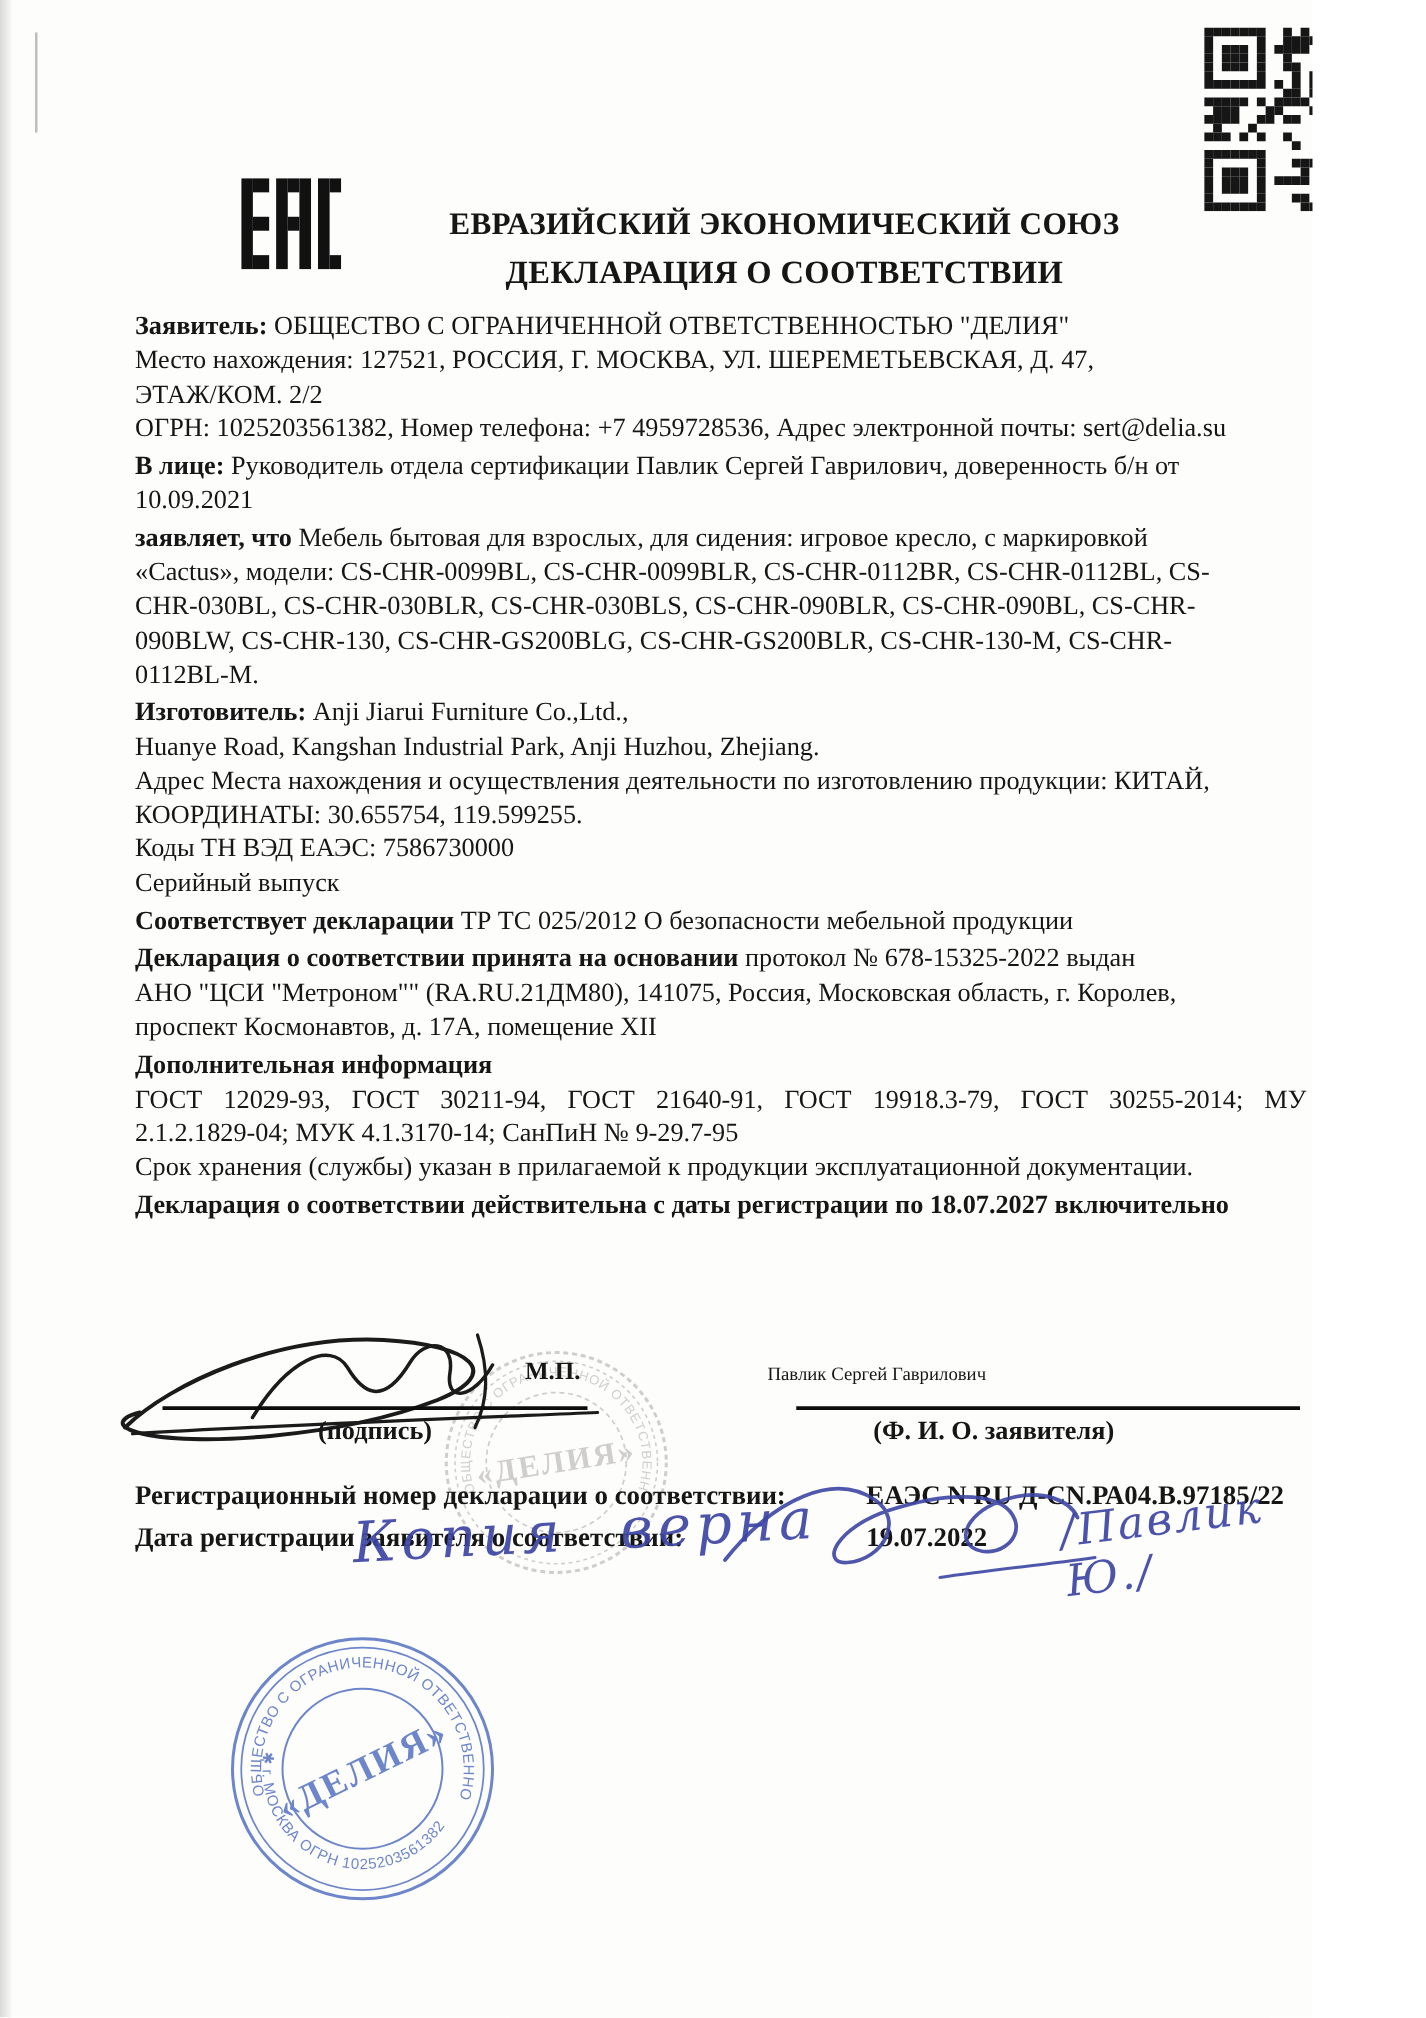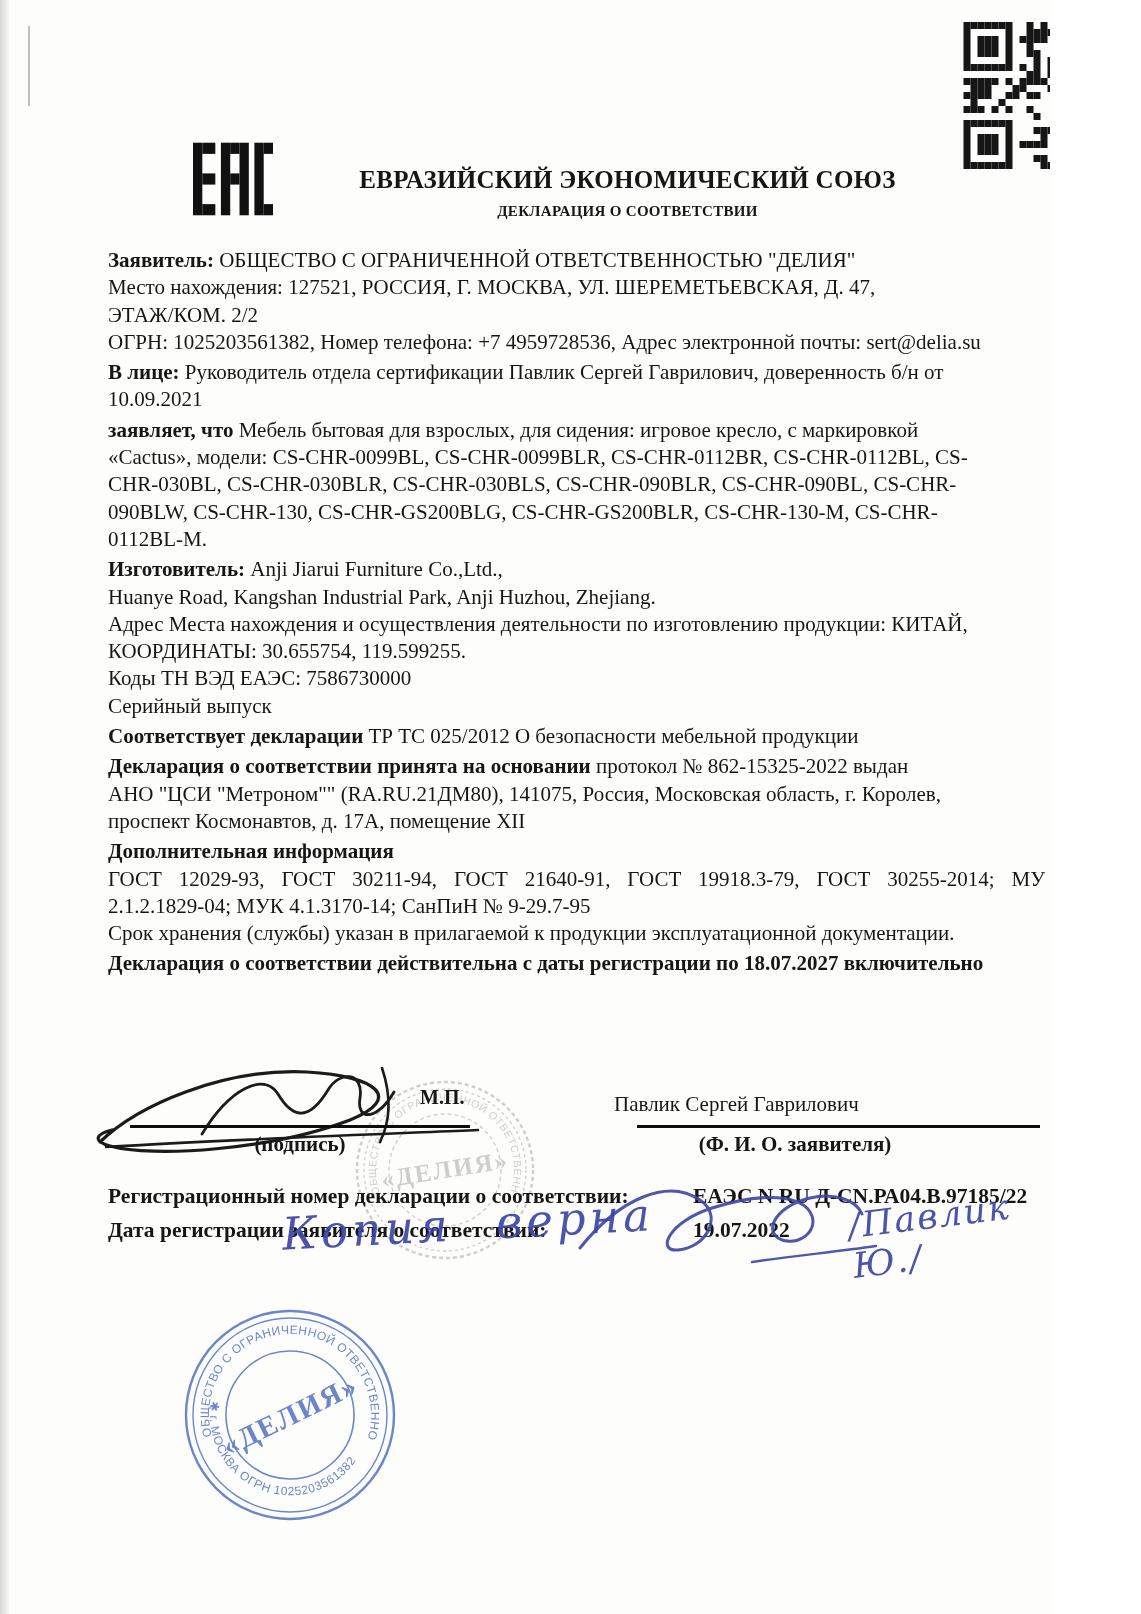--- a/index.html
+++ b/index.html
@@ -5,37 +5,37 @@
   html,body{margin:0;padding:0;background:#ffffff;}
   .page{position:relative;width:1050px;height:1614px;background:#fdfdfc;
         font-family:"Liberation Serif",serif;color:#161616;overflow:hidden;}
   .edge-shadow{position:absolute;left:0;top:0;width:9px;height:100%;
         background:linear-gradient(90deg,#d9d9d8,#f7f7f6);}
   .scan-artifact{position:absolute;left:28px;top:26px;width:2px;height:80px;
         background:#8a8a8a;opacity:.55;}
   .eac-logo{position:absolute;left:193px;top:140px;width:80px;height:78px;}
   .title-wrap{position:absolute;left:220px;top:166px;width:815px;text-align:center;}
   .title1{font-size:25px;font-weight:bold;letter-spacing:.3px;}
-  .title2{font-size:15px;font-weight:bold;margin-top:9px;letter-spacing:.3px;}
+  .title2{font-size:26px;font-weight:bold;margin-top:9px;letter-spacing:.3px;}
   .qr{position:absolute;left:962px;top:22px;width:150px;height:147px;}
   .body-text{position:absolute;left:108px;top:247px;width:937px;font-size:21px;}
   .line{line-height:27.3px;white-space:nowrap;}
   .line.justify{white-space:normal;text-align:justify;text-align-last:justify;}
   .line.gap{margin-top:3px;}
   .b{font-weight:bold;}
   .gray-stamp{position:absolute;left:353px;top:1078px;width:184px;height:184px;opacity:.5;}
   .black-sig{position:absolute;left:82px;top:1046px;width:400px;height:118px;}
   .mp{position:absolute;left:420px;top:1086px;font-size:20px;font-weight:bold;}
   .sig-rule{position:absolute;height:3px;background:#0d0d0d;}
   .rule-left{left:130px;top:1125px;width:340px;}
   .rule-right{left:637px;top:1125px;width:403px;}
   .caption{position:absolute;font-size:21px;font-weight:bold;text-align:center;}
   .cap-podpis{left:130px;top:1132px;width:340px;}
   .cap-fio{left:650px;top:1132px;width:290px;}
-  .applicant-name{position:absolute;left:614px;top:1092px;font-size:21px;}
+  .applicant-name{position:absolute;left:614px;top:1092px;font-size:15px;}
   .reg-label{position:absolute;left:108px;font-size:21.5px;font-weight:bold;}
   .reg-value{position:absolute;left:693px;font-size:21.5px;font-weight:bold;}
   .row1{top:1184px;} .row2{top:1218px;}
   .hw{font-style:italic;font-family:"DejaVu Serif",serif;color:#3c46a4;}
   .copy-note{position:absolute;left:282px;top:1198px;font-size:45px;
         transform:rotate(-3deg);letter-spacing:4px;word-spacing:26px;opacity:.92;}
   .name-note{position:absolute;left:850px;top:1194px;font-size:35px;
         transform:rotate(-7deg);letter-spacing:2px;opacity:.92;}
   .blue-sig{position:absolute;left:572px;top:1170px;width:322px;height:102px;}
   .blue-stamp{position:absolute;left:182px;top:1307px;width:216px;height:216px;opacity:.82;}
@@ -288,21 +288,21 @@
       <div class="line"><span>CHR-030BL, CS-CHR-030BLR, CS-CHR-030BLS, CS-CHR-090BLR, CS-CHR-090BL, CS-CHR-</span></div>
       <div class="line"><span>090BLW, CS-CHR-130, CS-CHR-GS200BLG, CS-CHR-GS200BLR, CS-CHR-130-M, CS-CHR-</span></div>
       <div class="line"><span>0112BL-M.</span></div>
       <div class="line gap"><span class="b">Изготовитель:</span><span> Anji Jiarui Furniture Co.,Ltd.,</span></div>
       <div class="line"><span>Huanye Road, Kangshan Industrial Park, Anji Huzhou, Zhejiang.</span></div>
       <div class="line"><span>Адрес Места нахождения и осуществления деятельности по изготовлению продукции: КИТАЙ,</span></div>
       <div class="line"><span>КООРДИНАТЫ: 30.655754, 119.599255.</span></div>
       <div class="line"><span>Коды ТН ВЭД ЕАЭС: 7586730000</span></div>
       <div class="line"><span>Серийный выпуск</span></div>
       <div class="line gap"><span class="b">Соответствует декларации</span><span> ТР ТС 025/2012 О безопасности мебельной продукции</span></div>
-      <div class="line gap"><span class="b">Декларация о соответствии принята на основании</span><span> протокол № 862-15325-2022 выдан</span></div>
+      <div class="line gap"><span class="b">Декларация о соответствии принята на основании</span><span> протокол № 678-15325-2022 выдан</span></div>
       <div class="line"><span>АНО "ЦСИ "Метроном"" (RA.RU.21ДМ80), 141075, Россия, Московская область, г. Королев,</span></div>
       <div class="line"><span>проспект Космонавтов, д. 17А, помещение XII</span></div>
       <div class="line gap"><span class="b">Дополнительная информация</span></div>
       <div class="line justify"><span>ГОСТ 12029-93, ГОСТ 30211-94, ГОСТ 21640-91, ГОСТ 19918.3-79, ГОСТ 30255-2014; МУ</span></div>
       <div class="line"><span>2.1.2.1829-04; МУК 4.1.3170-14; СанПиН № 9-29.7-95</span></div>
       <div class="line"><span>Срок хранения (службы) указан в прилагаемой к продукции эксплуатационной документации.</span></div>
       <div class="line gap"><span class="b">Декларация о соответствии действительна с даты регистрации по 18.07.2027 включительно</span></div>
     </div>
 
   <svg class="gray-stamp" viewBox="0 0 184 184">

